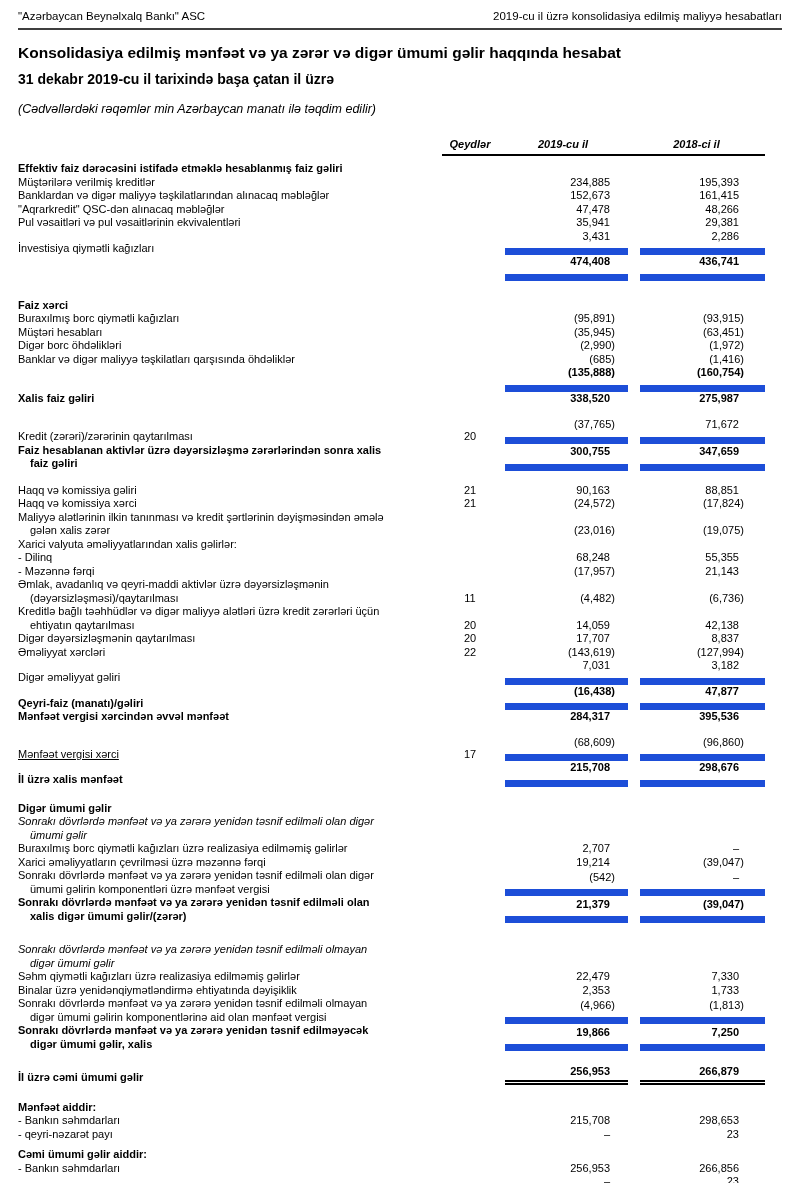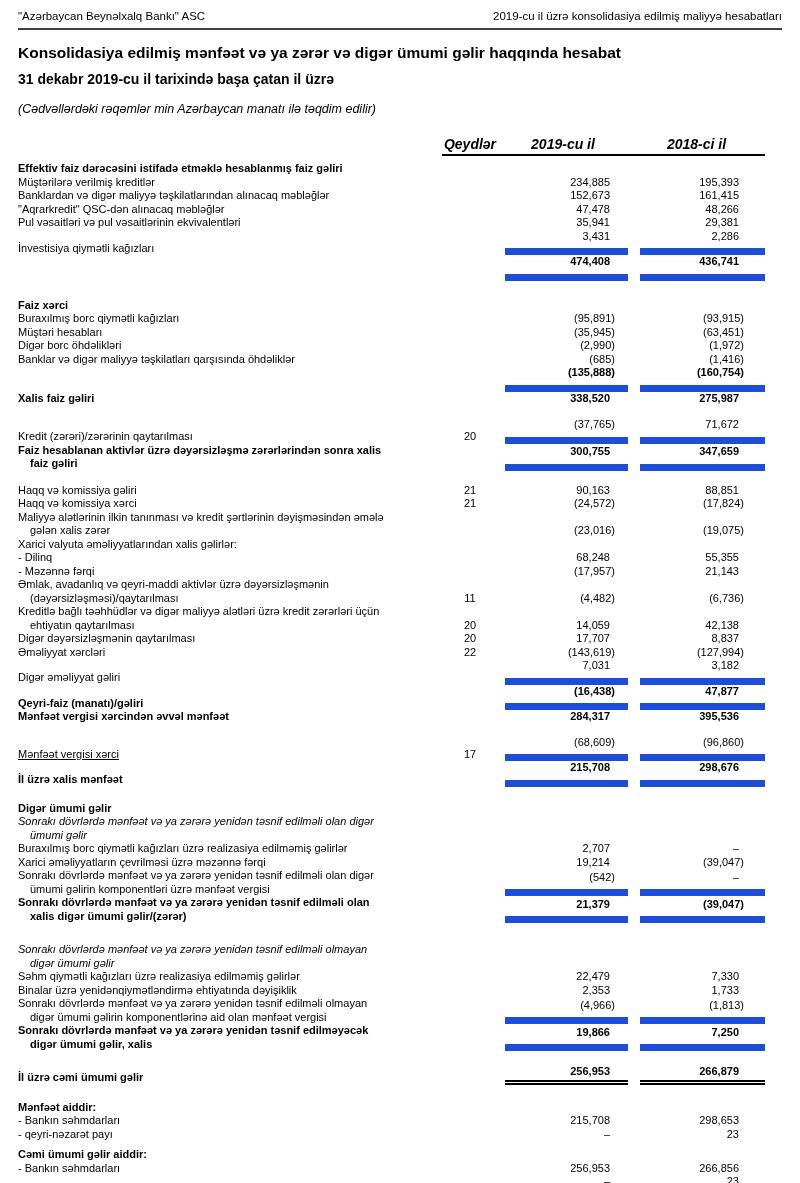--- a/index.html
+++ b/index.html
@@ -20,21 +20,21 @@
   .title2 { font-size:14px; font-weight:bold; margin-top:8px;  line-height:19px; }
   .subnote { font-style:italic; font-size:12.5px; margin-top:13px; line-height:15px; }
 
   table.statement { border-collapse:collapse; table-layout:fixed; width:747px; margin-top:21px; }
   col.c-label { width:424px; }
   col.c-note  { width:56px;  }
   col.c-v1    { width:130px; }
   col.c-v2    { width:137px; }
 
   thead th {
-    font-size:14px; font-weight:bold; font-style:italic;
+    font-size:11px; font-weight:bold; font-style:italic;
     text-align:center; vertical-align:bottom;
     padding:0 0 3px 0; line-height:13px;
   }
   thead th.h-note, thead th.h-v1, thead th.h-v2 { border-bottom:2px solid #000; }
   thead th.h-label { border-bottom:none; }
 
   td { font-size:11px; line-height:13.5px; vertical-align:bottom; padding:0; }
   tbody tr:first-child td { padding-top:6px; }
 
   td.lbl { white-space:pre-line; padding-left:12px; text-indent:-12px; }

